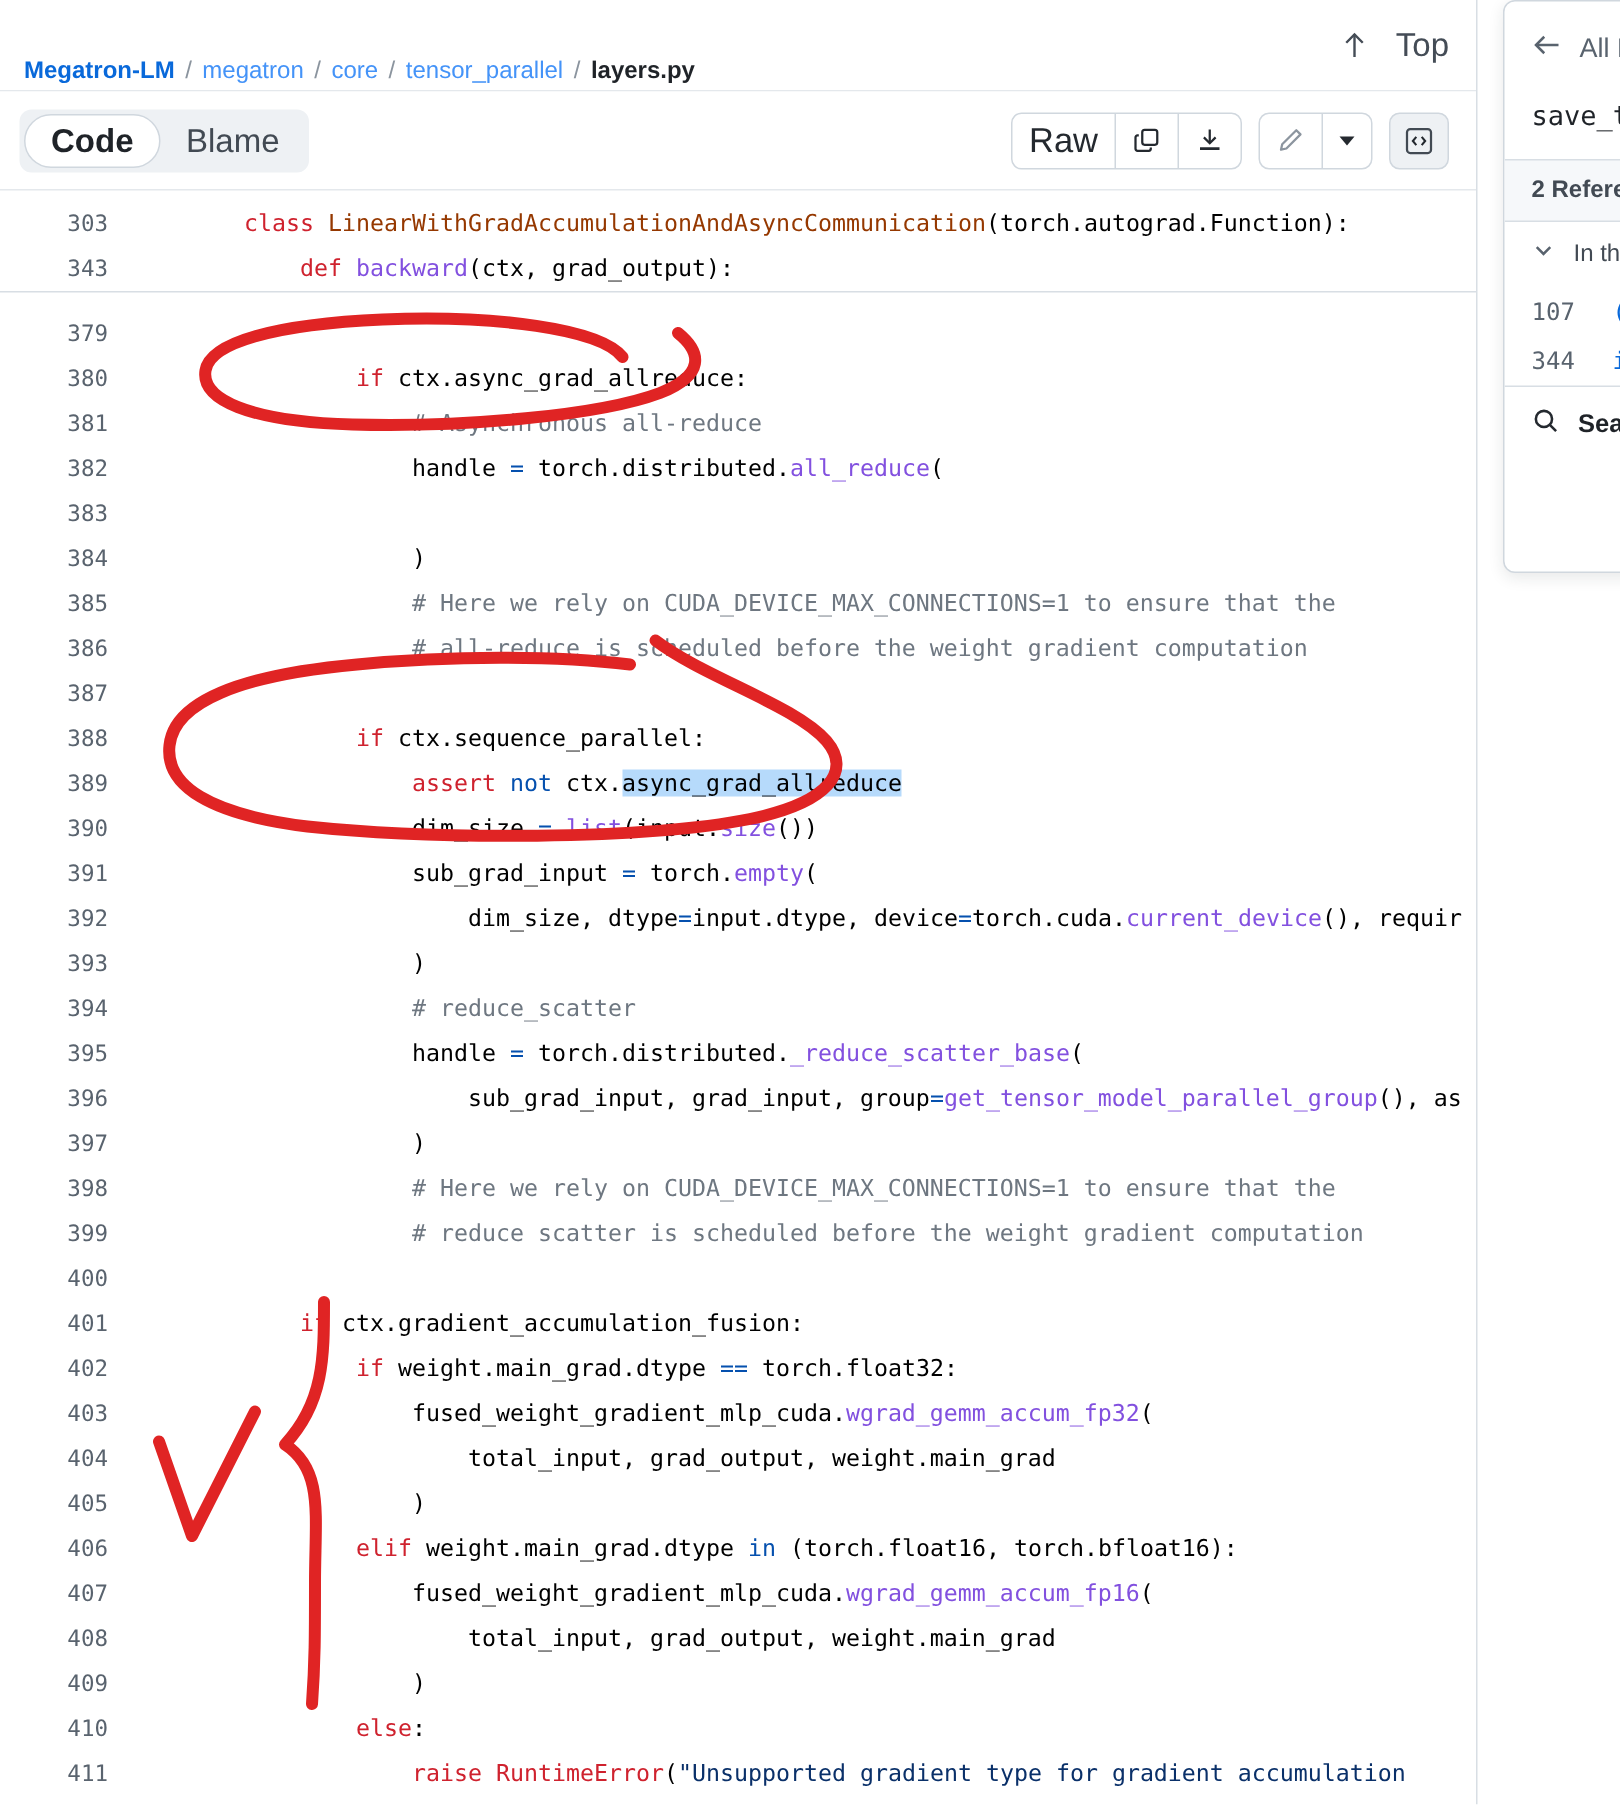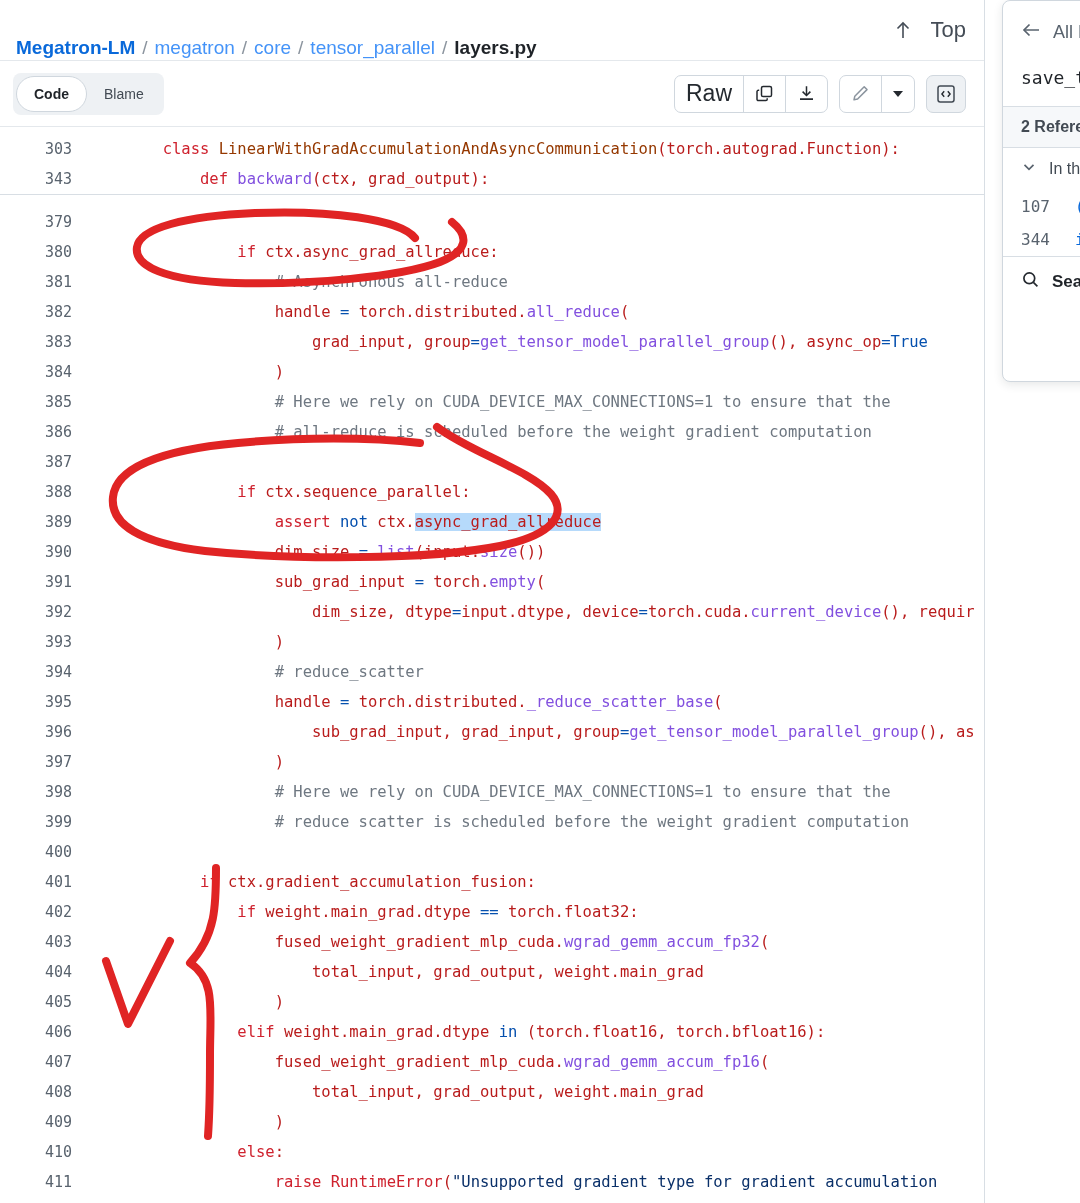--- a/index.html
+++ b/index.html
@@ -21,21 +21,21 @@
   }
 
   
   .breadcrumb-row {
     height: 61px;
     display: flex; align-items: center;
     padding: 0 18px 0 16px;
     border-bottom: 1px solid #e4e8ec;
     background: #ffffff;
   }
-  .breadcrumb { display: flex; align-items: baseline; font-size: 19px; white-space: nowrap; }
+  .breadcrumb { display: flex; align-items: baseline; font-size: 16px; white-space: nowrap; }
   .bc-repo { color: #0969da; font-weight: bold; }
   .bc-link { color: #4493f8; }
   .bc-file { color: #1f2328; font-weight: bold; margin-top: 35px; }
   .bc-sep { color: #8b949e; margin: 0 7px; font-weight: normal; }
   .top-btn {
     margin-left: auto; display: flex; align-items: center; gap: 20px;
     color: #444c56; font-size: 22px; cursor: pointer;
   }
   .top-btn svg { display: block; }
 
@@ -48,21 +48,21 @@
     border-bottom: 1px solid #e4e8ec;
   }
   .segmented {
     display: inline-flex; align-items: center;
     background: #eef1f4; border-radius: 8px; padding: 3px;
     height: 42px;
   }
   .seg-item {
     height: 36px; padding: 0 17px;
     display: flex; align-items: center; justify-content: center;
-    font-size: 14px; color: #424a53; border-radius: 18px; cursor: pointer;
+    font-size: 22px; color: #424a53; border-radius: 18px; cursor: pointer;
     white-space: nowrap;
   }
   .seg-item.active {
     background: #ffffff; color: #1f2328; font-weight: bold;
     border: 1px solid #d0d7de;
   }
   .tb-right { margin-left: auto; display: flex; align-items: center; gap: 11px; }
   .btn-group {
     display: inline-flex; align-items: center;
     border: 1px solid #d0d7de; border-radius: 7px; height: 38px;
@@ -100,21 +100,21 @@
   }
 
   
   .k  { color: #cf222e; }            
   .kb { color: #0550ae; }            
   .cls{ color: #953800; }            
   .fn { color: #8250df; }            
   .cm { color: #6e7781; }            
   .st { color: #0a3069; }            
   .op { color: #0550ae; }            
-  .pl { color: #b91c1c; }            
+  .pl { color: #000000; }            
   .sel{ background: #b6dafb; }       
 
   
   .ref-panel {
     position: absolute; left: 986px; top: 0; width: 94px; height: 1203px;
     background: #ffffff; overflow: hidden;
   }
   .ref-card {
     position: absolute; left: 16px; top: 0px;
     width: 320px; height: 382px;
@@ -236,21 +236,21 @@
     </div>
 
     <div class="code-area" id="code-area">
         <div class="code-line"><div class="ln">303</div><div class="lc"><span class="pl">        </span><span class="k">class </span><span class="cls">LinearWithGradAccumulationAndAsyncCommunication</span><span class="pl">(torch.autograd.</span><span class="pl">Function</span><span class="pl">):</span></div></div>
         <div class="code-line"><div class="ln">343</div><div class="lc"><span class="pl">            </span><span class="k">def </span><span class="fn">backward</span><span class="pl">(ctx, grad_output):</span></div></div>
         <div class="hidden-sep"></div>
         <div class="code-line"><div class="ln">379</div><div class="lc"></div></div>
         <div class="code-line"><div class="ln">380</div><div class="lc"><span class="pl">                </span><span class="k">if </span><span class="pl">ctx.async_grad_allreduce:</span></div></div>
         <div class="code-line"><div class="ln">381</div><div class="lc"><span class="cm">                    # Asynchronous all-reduce</span></div></div>
         <div class="code-line"><div class="ln">382</div><div class="lc"><span class="pl">                    handle </span><span class="op">=</span><span class="pl"> torch.distributed.</span><span class="fn">all_reduce</span><span class="pl">(</span></div></div>
-        <div class="code-line"><div class="ln">383</div><div class="lc"><span class="pl">                        grad_input, group</span><span class="op">=</span><span class="fn">get_tensor_model_parallel_group</span><span class="pl">(), async_op</span><span class="op">=</span><span class="kb">True</span></div></div>
+        <div class="code-line"><div class="ln">383</div></div>
         <div class="code-line"><div class="ln">384</div><div class="lc"><span class="pl">                    )</span></div></div>
         <div class="code-line"><div class="ln">385</div><div class="lc"><span class="cm">                    # Here we rely on CUDA_DEVICE_MAX_CONNECTIONS=1 to ensure that the</span></div></div>
         <div class="code-line"><div class="ln">386</div><div class="lc"><span class="cm">                    # all-reduce is scheduled before the weight gradient computation</span></div></div>
         <div class="code-line"><div class="ln">387</div><div class="lc"></div></div>
         <div class="code-line"><div class="ln">388</div><div class="lc"><span class="pl">                </span><span class="k">if </span><span class="pl">ctx.sequence_parallel:</span></div></div>
         <div class="code-line"><div class="ln">389</div><div class="lc"><span class="pl">                    </span><span class="k">assert </span><span class="kb">not </span><span class="pl">ctx.</span><span class="pl sel">async_grad_allreduce</span></div></div>
         <div class="code-line"><div class="ln">390</div><div class="lc"><span class="pl">                    dim_size </span><span class="op">=</span><span class="pl"> </span><span class="fn">list</span><span class="pl">(input.</span><span class="fn">size</span><span class="pl">())</span></div></div>
         <div class="code-line"><div class="ln">391</div><div class="lc"><span class="pl">                    sub_grad_input </span><span class="op">=</span><span class="pl"> torch.</span><span class="fn">empty</span><span class="pl">(</span></div></div>
         <div class="code-line"><div class="ln">392</div><div class="lc"><span class="pl">                        dim_size, dtype</span><span class="op">=</span><span class="pl">input.dtype, device</span><span class="op">=</span><span class="pl">torch.cuda.</span><span class="fn">current_device</span><span class="pl">(), requir</span></div></div>
         <div class="code-line"><div class="ln">393</div><div class="lc"><span class="pl">                    )</span></div></div>

